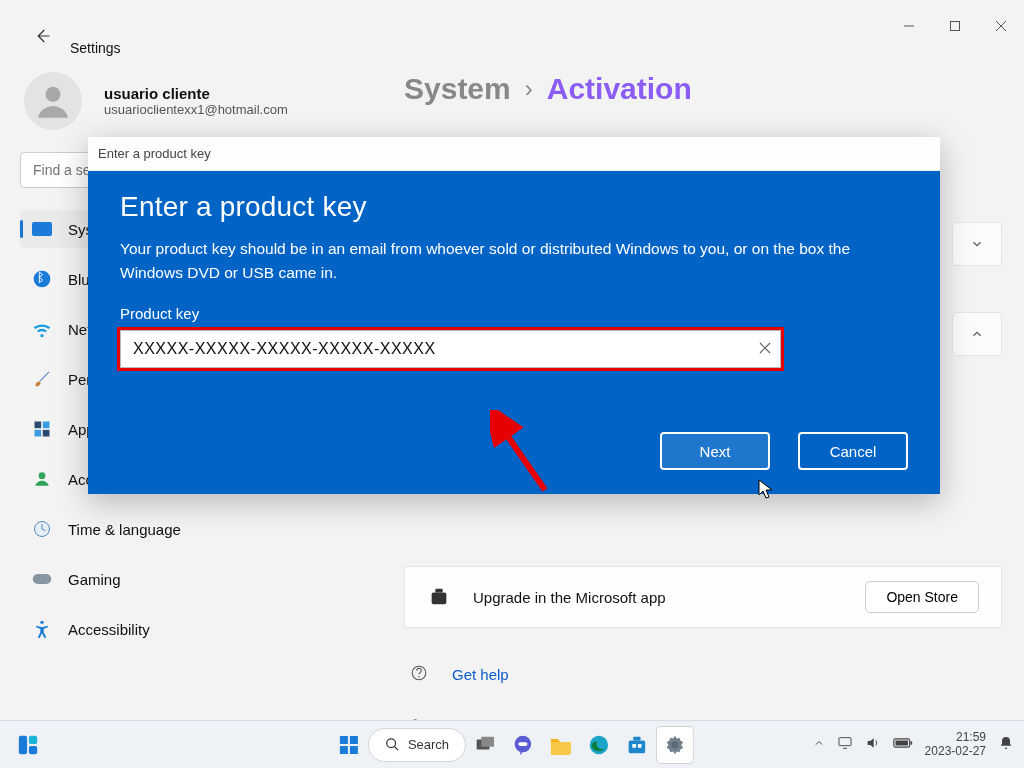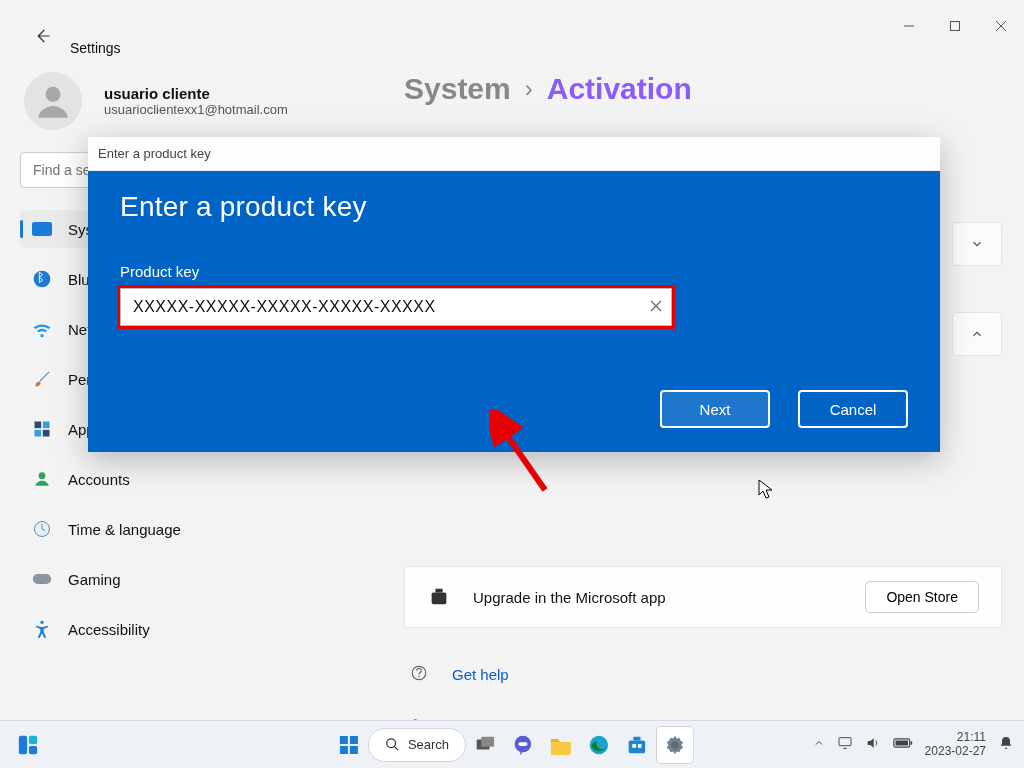--- a/index.html
+++ b/index.html
@@ -47,22 +47,22 @@
 
   
   .acchint { position:absolute; right:0; width:50px; height:44px; background:#fbfbfb; border:1px solid #e5e5e5; border-radius:4px; display:flex; align-items:center; justify-content:center; }
 
   
   .dialog { position: absolute; left: 88px; top: 137px; width: 852px; box-shadow: 0 8px 30px rgba(0,0,0,.25); background:#fff; }
   .dialog-titlebar { height: 34px; display: flex; align-items: center; padding: 0 10px; font-size: 13px; color: #444; background: #fdfdfd; border-bottom: 1px solid #eee; }
   .dialog-body { background: #0063c6; color: #fff; padding: 20px 32px 24px 32px; }
   .dlg-h { font-size: 28px; font-weight: 400; letter-spacing: .2px; margin-bottom: 14px; }
   .dlg-desc { font-size: 15.5px; line-height: 1.55; max-width: 760px; }
-  .dlg-fieldlabel { margin-top: 40px; font-size: 15px; }
-  .dlg-inputwrap { margin-top: 8px; width: 552px; position: relative; }
+  .dlg-fieldlabel { margin-top: 20px; font-size: 15px; }
+  .dlg-inputwrap { margin-top: 8px; width: 661px; position: relative; }
   .dlg-inputwrap.outline { outline: 3px solid #e60000; }
   .dlg-input { width: 100%; height: 38px; padding: 0 34px 0 12px; font-size: 16px; letter-spacing: .5px; border: 1px solid #b8b8b8; background:#fff; color:#111; }
   .dlg-clear { position: absolute; right: 10px; top: 50%; transform: translateY(-50%); color: #555; cursor:pointer; font-size:14px; }
   .dlg-arrow { position: absolute; left: 490px; top: 410px; }
   .dlg-actions { display: flex; justify-content: flex-end; gap: 28px; margin-top: 64px; }
   .dlg-btn { width: 110px; height: 38px; border: 2px solid #fff; border-radius: 4px; background: transparent; color: #fff; font-size: 15px; }
   .dlg-btn.primary { background: rgba(255,255,255,.12); }
   .cursor { position:absolute; left:758px; top:479px; pointer-events:none; }
 
   
@@ -253,20 +253,21 @@
       </div>
     </div>
   </div>
 
   <div class="dialog">
     <div class="dialog-titlebar">
       <span>Enter a product key</span>
     </div>
     <div class="dialog-body">
       <div class="dlg-h">Enter a product key</div>
+      <div class="dlg-desc">Your product key should be in an email from whoever sold or distributed Windows to you, or on the box the Windows DVD or USB came in.</div>
       <div class="dlg-fieldlabel">Product key</div>
       <div class="dlg-inputwrap outline">
         <input class="dlg-input" type="text" value="XXXXX-XXXXX-XXXXX-XXXXX-XXXXX" style="">
         <span class="dlg-clear">
           <svg width="12" height="12" viewBox="0 0 12 12">
               <line x1="1" y1="1" x2="11" y2="11" stroke="#666" stroke-width="1.2"></line>
               <line x1="11" y1="1" x2="1" y2="11" stroke="#666" stroke-width="1.2"></line>
             </svg>
         </span>
       </div>
@@ -364,21 +365,21 @@
       <span><svg width="16" height="16" viewBox="0 0 24 24">
             <path fill="#444" d="M4 9h4l5-4v14l-5-4H4z"></path>
             <path fill="none" stroke="#444" stroke-width="1.4" d="M16 8c2 2 2 6 0 8"></path>
           </svg></span>
       <span><svg width="20" height="12" viewBox="0 0 24 14">
             <rect x="1" y="2" width="19" height="10" rx="2" fill="none" stroke="#444" stroke-width="1.4"></rect>
             <rect x="3" y="4" width="15" height="6" fill="#444"></rect>
             <rect x="21" y="5" width="2" height="4" fill="#444"></rect>
           </svg></span>
       <div class="clock">
-        <div>21:11</div>
+        <div>21:59</div>
         <div>2023-02-27</div>
       </div>
       <span><svg width="16" height="16" viewBox="0 0 24 24">
             <path fill="#444" d="M12 3a6 6 0 00-6 6v4l-2 3h16l-2-3V9a6 6 0 00-6-6zM10 19a2 2 0 004 0z"></path>
           </svg></span>
     </div>
   </div>
 
 </div>
 

